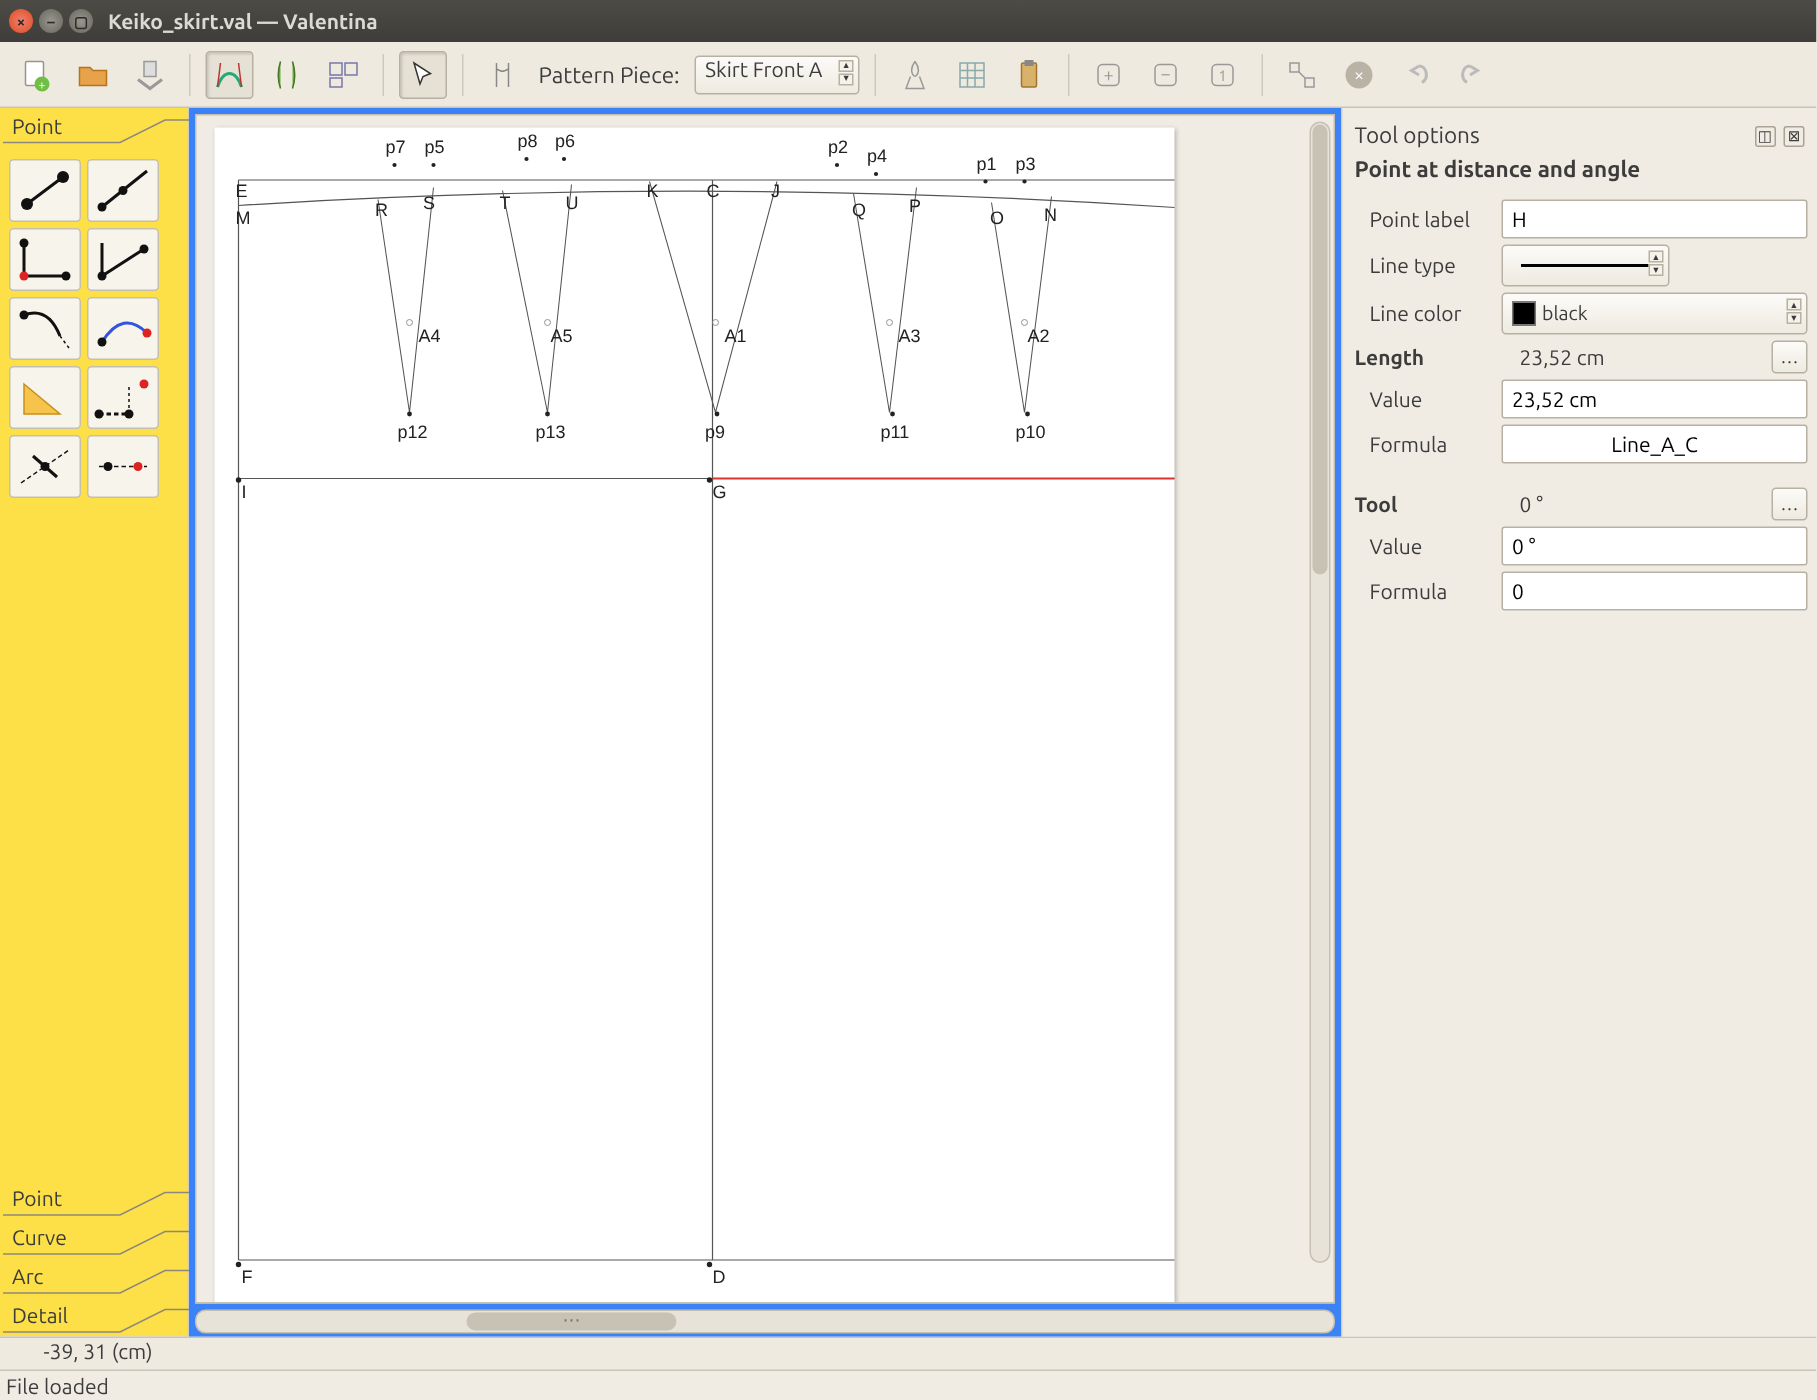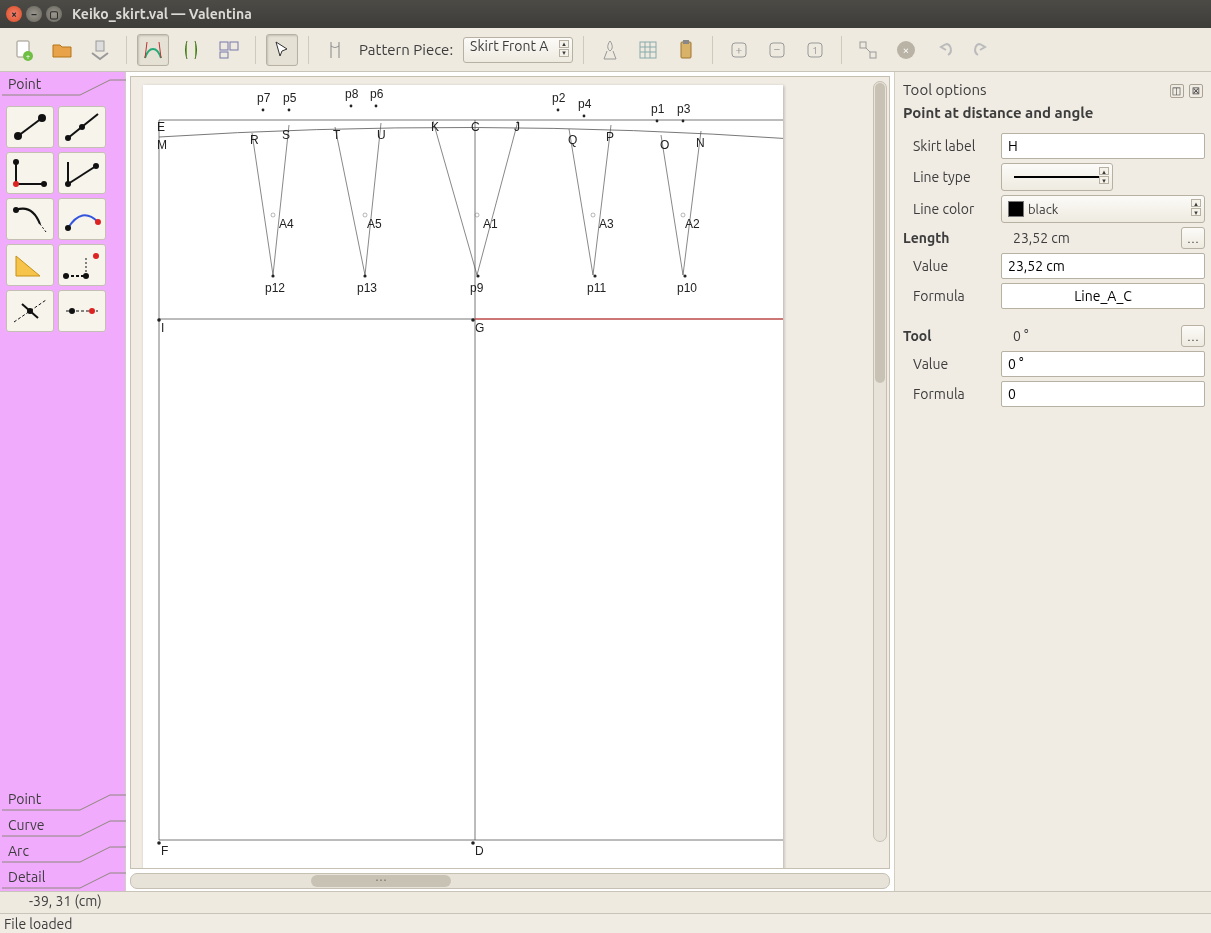--- a/index.html
+++ b/index.html
@@ -17,29 +17,29 @@
 .tbtn { width: 32px; height: 32px; border-radius: 3px; display:flex; align-items:center; justify-content:center; cursor:pointer; }
 .tbtn.pressed { border:1px solid #b7b1a4; background:#e6e1d5; box-shadow: inset 1px 1px 2px rgba(0,0,0,0.15);}
 .sep { width:1px; height:28px; background:#cfcabe; margin:0 4px; }
 .pp-label { font-size:15px; margin:0 4px 0 2px;text-align:center; }
 .pp-combo { height:26px; border:1px solid #b7b1a4; border-radius:3px; background:linear-gradient(#fcfbf8,#eeeae0); padding:0 18px 0 6px; display:flex; align-items:flex-start; position:relative; min-width:110px; font-size:14px;}
 .pp-combo .spin { position:absolute; right:3px; top:2px; display:flex; flex-direction:column; gap:1px;}
 .sp { width:10px; height:8px; font-size:7px; line-height:7px; display:flex; align-items:center; justify-content:center; border:1px solid #b7b1a4; background:#f5f2ea;}
 
 
 .main { flex:1; display:flex; min-height:0; }
-.left-panel { width:126px; background:#f0abfc; border-right:1px solid #d3cec2; display:flex; flex-direction:column; }
+.left-panel { width:126px; background:#fde047; border-right:1px solid #d3cec2; display:flex; flex-direction:column; }
 .tab-wrap { position: relative; height:26px; }
 .tab-wrap svg { position:absolute; left:0; top:0; }
 .tab-label { position:absolute; left:8px; top:4px; font-size:14px;}
 .tool-grid { padding:8px 6px; display:grid; grid-template-columns: repeat(2, 48px); gap:4px; }
 .tool-cell { width:48px; height:42px; border:1px solid #c5bfb2; border-radius:3px; background:#f7f4ec; display:flex; align-items:center; justify-content:center; cursor:pointer;}
 
 
-.canvas-wrap { flex:1; position:relative; background:#ffffff; display:flex; flex-direction:column; }
+.canvas-wrap { flex:1; position:relative; background:#3b82f6; display:flex; flex-direction:column; }
 .canvas-inner { flex:1; position:relative; margin:4px; border:1px solid #c6c0b3; background:#f0ece4; overflow:hidden;}
 .paper { position:absolute; left:12px; top:8px; width:640px; height:830px; background:#fff; box-shadow:1px 1px 3px rgba(0,0,0,0.25);}
 svg.pattern { position:absolute; left:12px; top:8px; width:640px; height:830px; }
 .ptlabel { font-size:12px; fill:#222; font-family:sans-serif;}
 .vscroll { position:absolute; right:2px; top:4px; bottom:26px; width:14px; background:#e7e3d8; border:1px solid #c6c0b3; border-radius:7px;}
 .vthumb { position:absolute; left:1px; top:1px; width:10px; height:300px; background:#c8c2b4; border-radius:6px;}
 .hscroll { height:16px; margin:0 4px 2px 4px; background:#e7e3d8; border:1px solid #c6c0b3; border-radius:7px; position:relative;}
 .hthumb { position:absolute; top:1px; left:180px; width:140px; height:12px; background:#c8c2b4; border-radius:6px;}
 .hthumb::after{content:"⋯"; position:absolute; left:50%; top:-2px; transform:translateX(-50%); font-size:12px; color:#7a7467;}
 
@@ -405,21 +405,21 @@
     <div class="rp-title">
       <span>Tool options</span>
       <span class="icns">
         <span>◫</span>
         <span>⊠</span>
       </span>
     </div>
     <div class="rp-sub">Point at distance and angle</div>
 
     <div class="form-row">
-      <div class="lbl">Skirt label</div>
+      <div class="lbl">Point label</div>
       <input class="inp" value="H" style="">
     </div>
     <div class="form-row">
       <div class="lbl">Line type</div>
       <div class="combo" style="width:112px">
         <div class="linepreview"></div>
         <div class="spin">
             <div class="sp">▴</div>
             <div class="sp">▾</div>
           </div>

